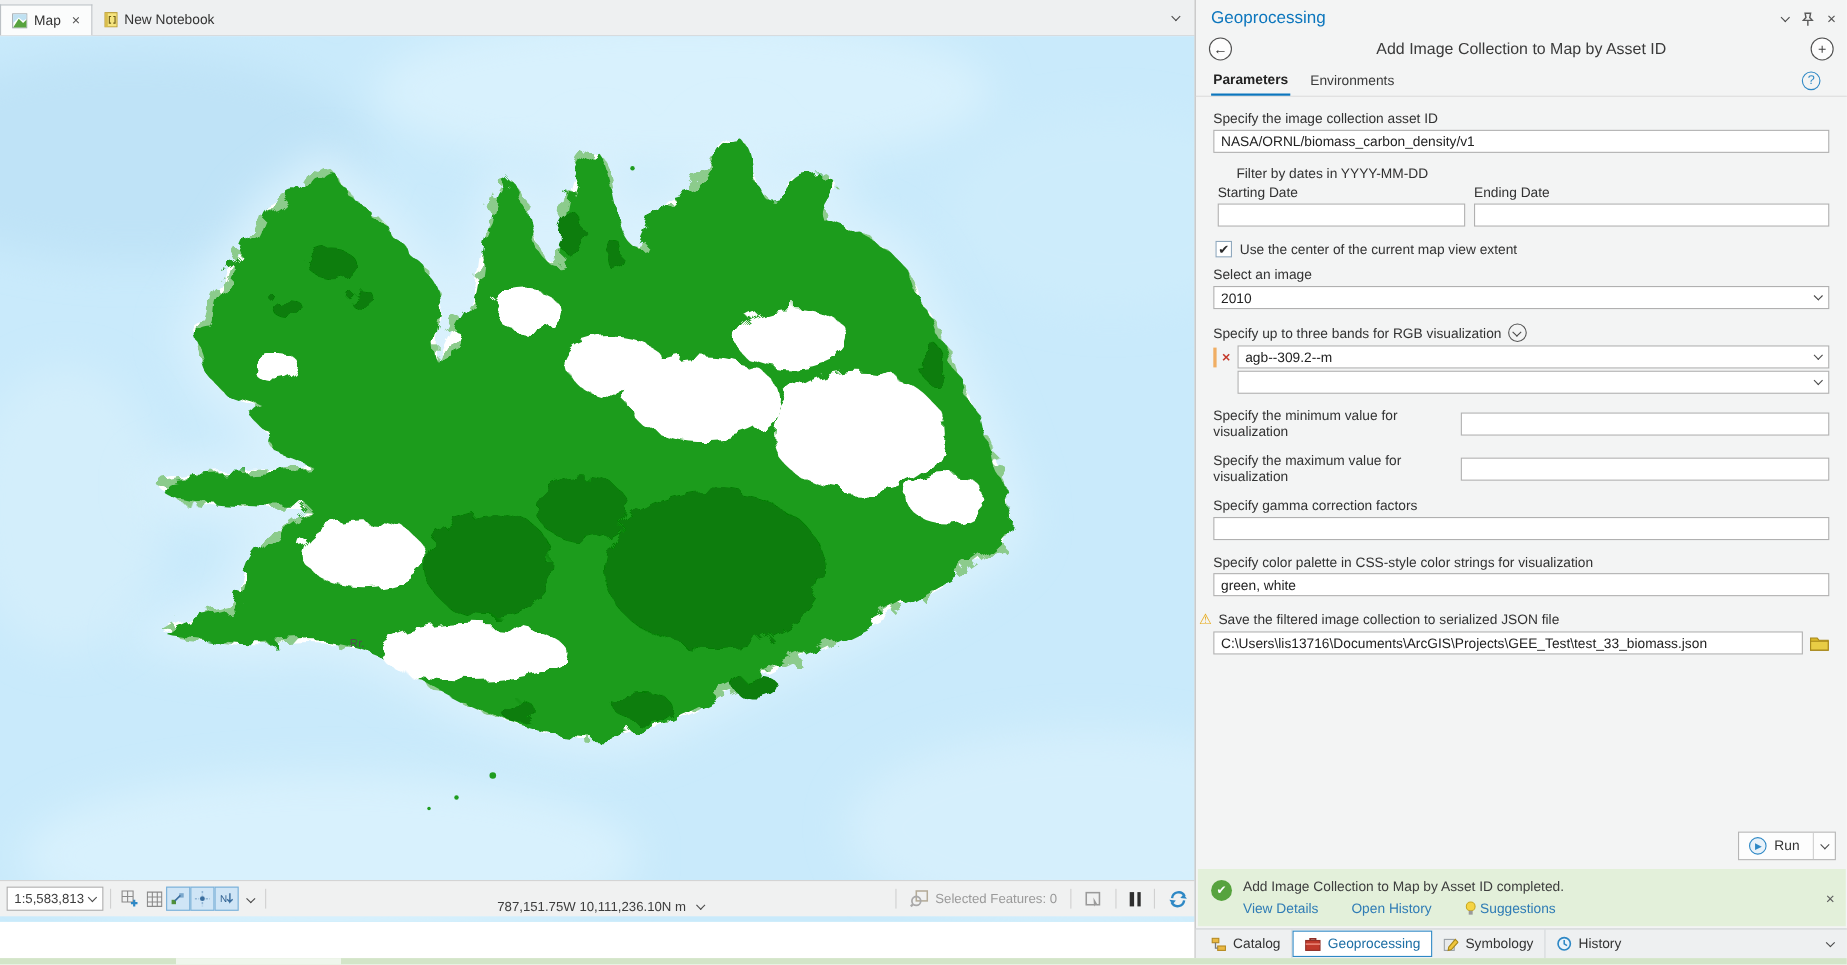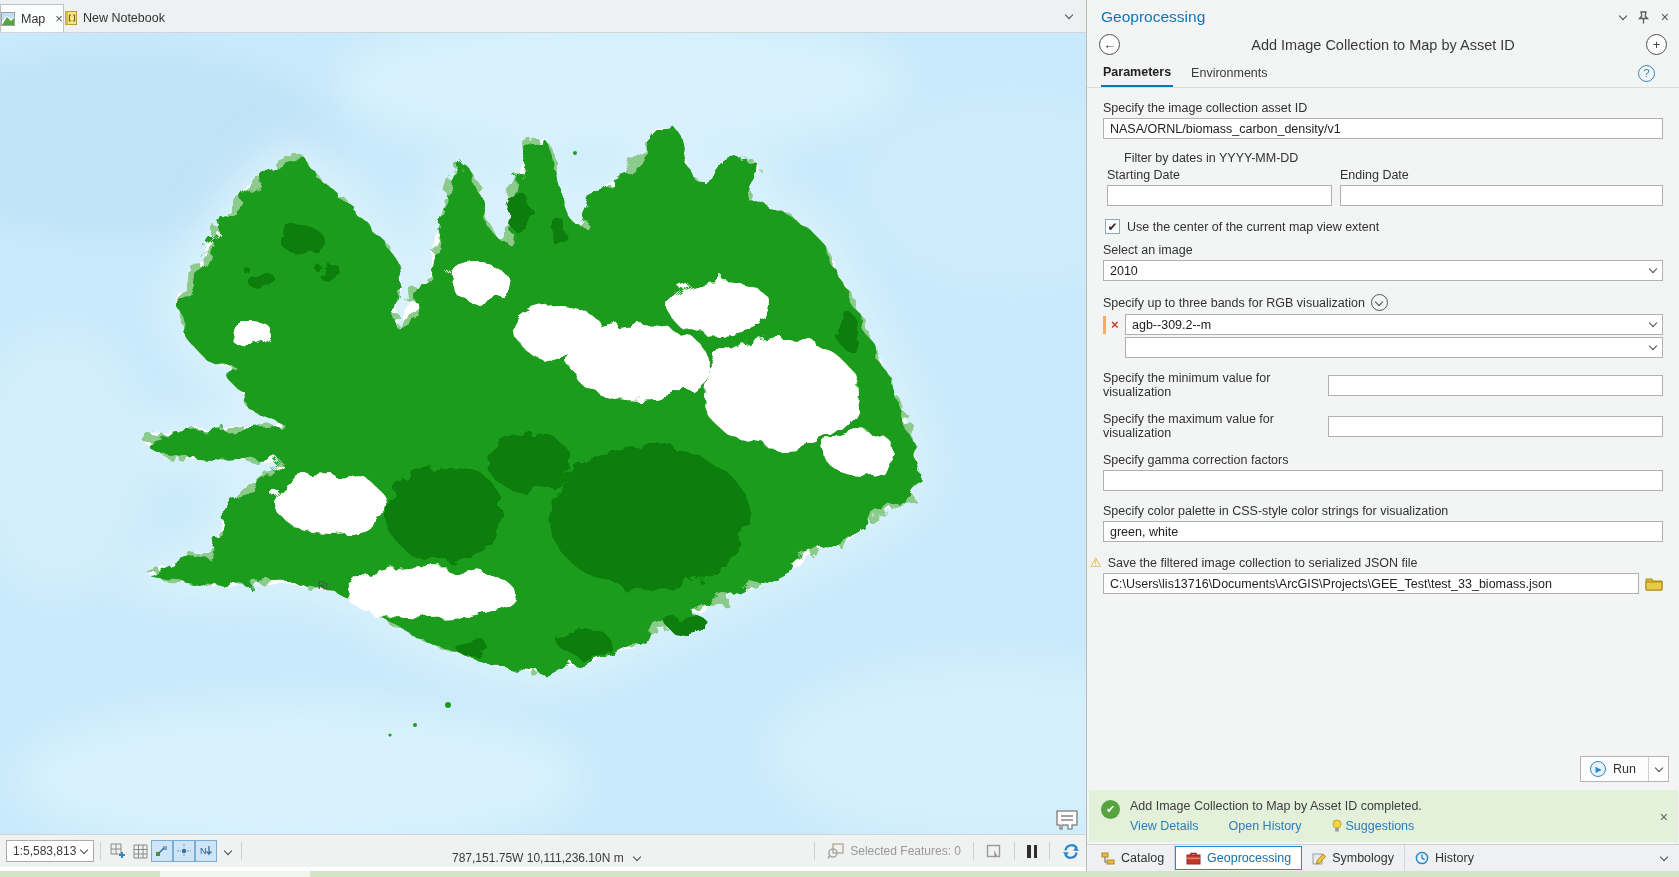--- a/index.html
+++ b/index.html
@@ -5,37 +5,37 @@
   * { margin:0; padding:0; box-sizing:border-box; }
   html,body { width:1679px; height:877px; overflow:hidden;
     font-family:"Liberation Sans","DejaVu Sans",sans-serif; background:#fff; }
   .app { position:relative; width:1679px; height:877px; background:#fff; }
 
   
   .left { position:absolute; left:0; top:0; width:1086px; height:871px; }
 
   .tabbar { position:absolute; left:0; top:0; right:0; height:33px;
     background:#eef0f1; border-bottom:1px solid #d2d6d9; display:flex; align-items:flex-end; }
-  .vtab { display:flex; align-items:center; gap:6px; height:28px; padding:0 0;
+  .vtab { display:flex; align-items:center; gap:6px; height:28px; padding:0 10px;
     font-size:12.5px; color:#333; }
   .vtab.active { background:#fbfcfc; border:1px solid #bcc1c5; border-bottom:none; }
   .vtab .close { color:#555; font-size:13px; margin-left:4px; cursor:default; }
   .tabbar-chev { margin-left:auto; margin-right:14px; align-self:center; }
 
   .chv { display:inline-block; width:6px; height:6px;
     border-right:1.5px solid #4a4a4a; border-bottom:1.5px solid #4a4a4a;
     transform:rotate(45deg); margin-top:-3px; }
 
   .map { position:absolute; left:0; top:33px; width:1086px; height:805px; background:#c9eafb; overflow:hidden; }
   .map svg { display:block; }
   .map-label { position:absolute; left:318px; top:546px; font-size:10.5px; color:#4e4e4e; }
   .overview-ic { position:absolute; right:6px; bottom:6px; }
 
   
-  .statusbar { position:absolute; left:0; top:834px; width:1086px; height:33px;
+  .statusbar { position:absolute; left:0; top:800px; width:1086px; height:33px;
     background:#f0f1f1; border-top:1px solid #d4d4d4; display:flex; align-items:center;
     font-size:12px; color:#3c3c3c; padding:0 6px; }
   .scale-box { width:88px; height:22px; background:#fff; border:1px solid #ababab;
     display:flex; align-items:center; justify-content:space-between; padding:0 6px; font-size:12px; }
   .sep { width:1px; height:18px; background:#d0d0d0; margin:0 6px; }
   .sbtn { width:22px; height:22px; display:flex; align-items:center; justify-content:center; }
   .sbtn.blue { background:#cfe5f6; border:1px solid #77aed8; }
   .coords { position:absolute; left:452px; display:flex; align-items:center; gap:10px; color:#3c3c3c;margin-top:14px; }
   .sright { margin-left:auto; display:flex; align-items:center; gap:6px; color:#9a9a9a; }
   .pausebars { display:flex; gap:3px; }

